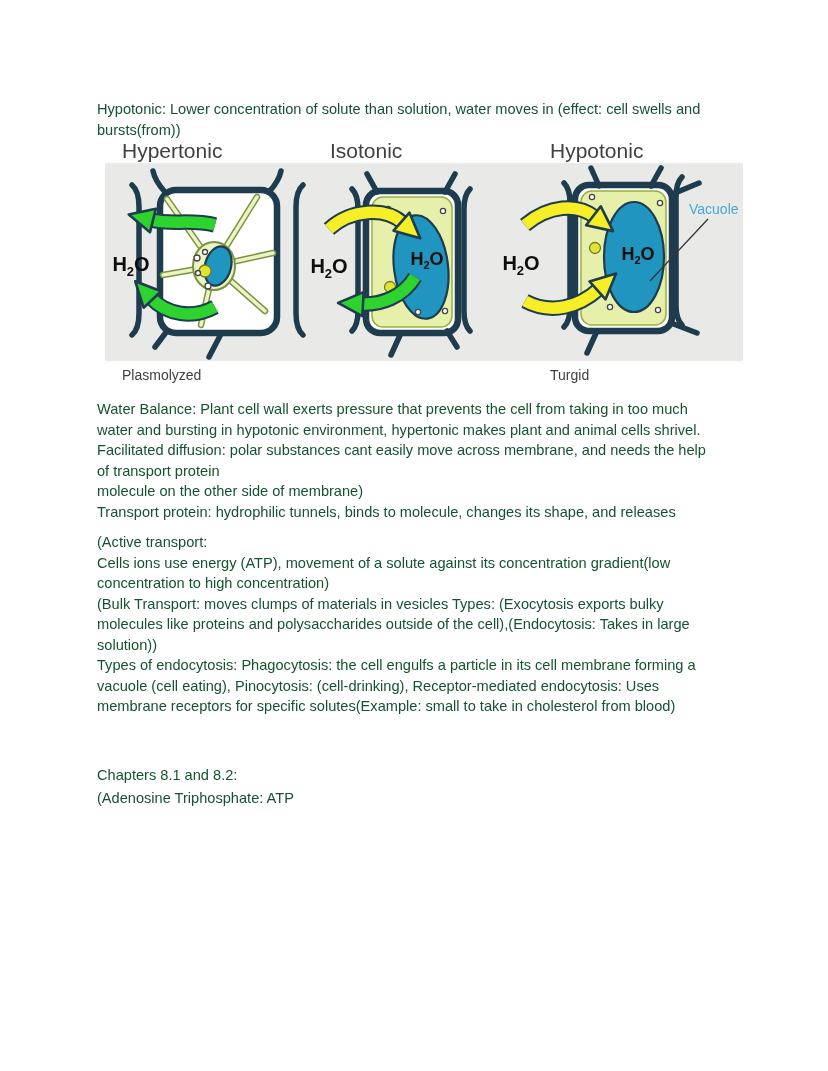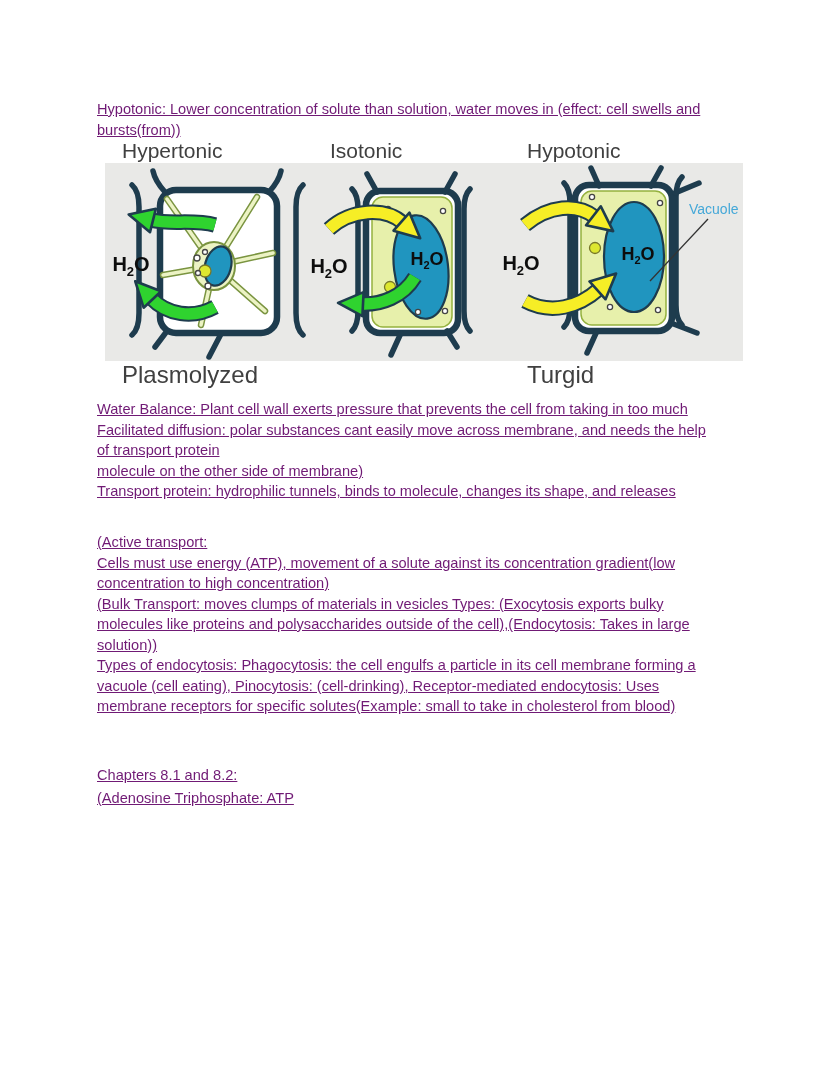--- a/index.html
+++ b/index.html
@@ -11,34 +11,33 @@
     font-family:"Liberation Sans", sans-serif;
     color:#1a1a1a;
     overflow:hidden;
   }
   .textblock {
     position:absolute;
     left:97px;
     width:660px;
     font-size:14.6px;
     line-height:20.5px;
-    color:#701a75;
-    text-decoration:underline;
+    color:#14532d;
   }
   .tline { height:20.5px; white-space:pre; }
   .fig-row { position:absolute; left:0; width:828px; height:26px; }
   .fig-cap {
     position:absolute; top:0; height:26px;
     text-align:left; color:#404040;
     font-size:21px; line-height:24px;
   }
   .cap-col1 { left:122px; width:180px; }
   .cap-col2 { left:330px; width:180px; }
-  .cap-col3 { left:527px; width:180px; }
-  .fig-foot { font-size:24px; }
+  .cap-col3 { left:550px; width:180px; }
+  .fig-foot { font-size:14px; }
   .figure-svg { position:absolute; left:105px; top:163px; }
   .h2o { font-weight:bold; font-size:20px; fill:#0d0d0d; }
   .h2o .sub { font-size:13px; }
   .h2o-in { font-weight:bold; font-size:18px; fill:#0d0d0d; }
   .h2o-in .sub { font-size:11px; }
   .vacuole-label { font-size:14px; fill:#45a8d8; }
   .band-under { fill:none; stroke:#1e3c4e; stroke-width:15.5; }
   .band-green { fill:none; stroke:#2fd32f; stroke-width:11.5; }
   .band-yellow { fill:none; stroke:#f6ee26; stroke-width:11.5; }
   .wall { fill:#ffffff; stroke:#1e3c4e; stroke-width:6.5; }
@@ -183,29 +182,30 @@
     </g>
   </svg>
 
   <div class="fig-row" style="top:363px">
     <div class="fig-cap fig-foot cap-col1">Plasmolyzed</div>
     <div class="fig-cap fig-foot cap-col3">Turgid</div>
   </div>
 
   <div class="textblock" style="top:399px">
       <div class="tline">Water Balance: Plant cell wall exerts pressure that prevents the cell from taking in too much</div>
+      <div class="tline">water and bursting in hypotonic environment, hypertonic makes plant and animal cells shrivel.</div>
       <div class="tline">Facilitated diffusion: polar substances cant easily move across membrane, and needs the help</div>
       <div class="tline">of transport protein</div>
       <div class="tline">molecule on the other side of membrane)</div>
       <div class="tline">Transport protein: hydrophilic tunnels, binds to molecule, changes its shape, and releases</div>
     </div>
 
   <div class="textblock" style="top:532px">
       <div class="tline">(Active transport:</div>
-      <div class="tline">Cells must use energy (ATP), movement of a solute against its concentration gradient(low</div>
+      <div class="tline">Cells ions use energy (ATP), movement of a solute against its concentration gradient(low</div>
       <div class="tline">concentration to high concentration)</div>
       <div class="tline">(Bulk Transport: moves clumps of materials in vesicles Types: (Exocytosis exports bulky</div>
       <div class="tline">molecules like proteins and polysaccharides outside of the cell),(Endocytosis: Takes in large</div>
       <div class="tline">solution))</div>
       <div class="tline">Types of endocytosis: Phagocytosis: the cell engulfs a particle in its cell membrane forming a</div>
       <div class="tline">vacuole (cell eating), Pinocytosis: (cell-drinking), Receptor-mediated endocytosis: Uses</div>
       <div class="tline">membrane receptors for specific solutes(Example: small to take in cholesterol from blood)</div>
     </div>
 
   <div class="textblock" style="top:765px">Chapters 8.1 and 8.2:</div>

